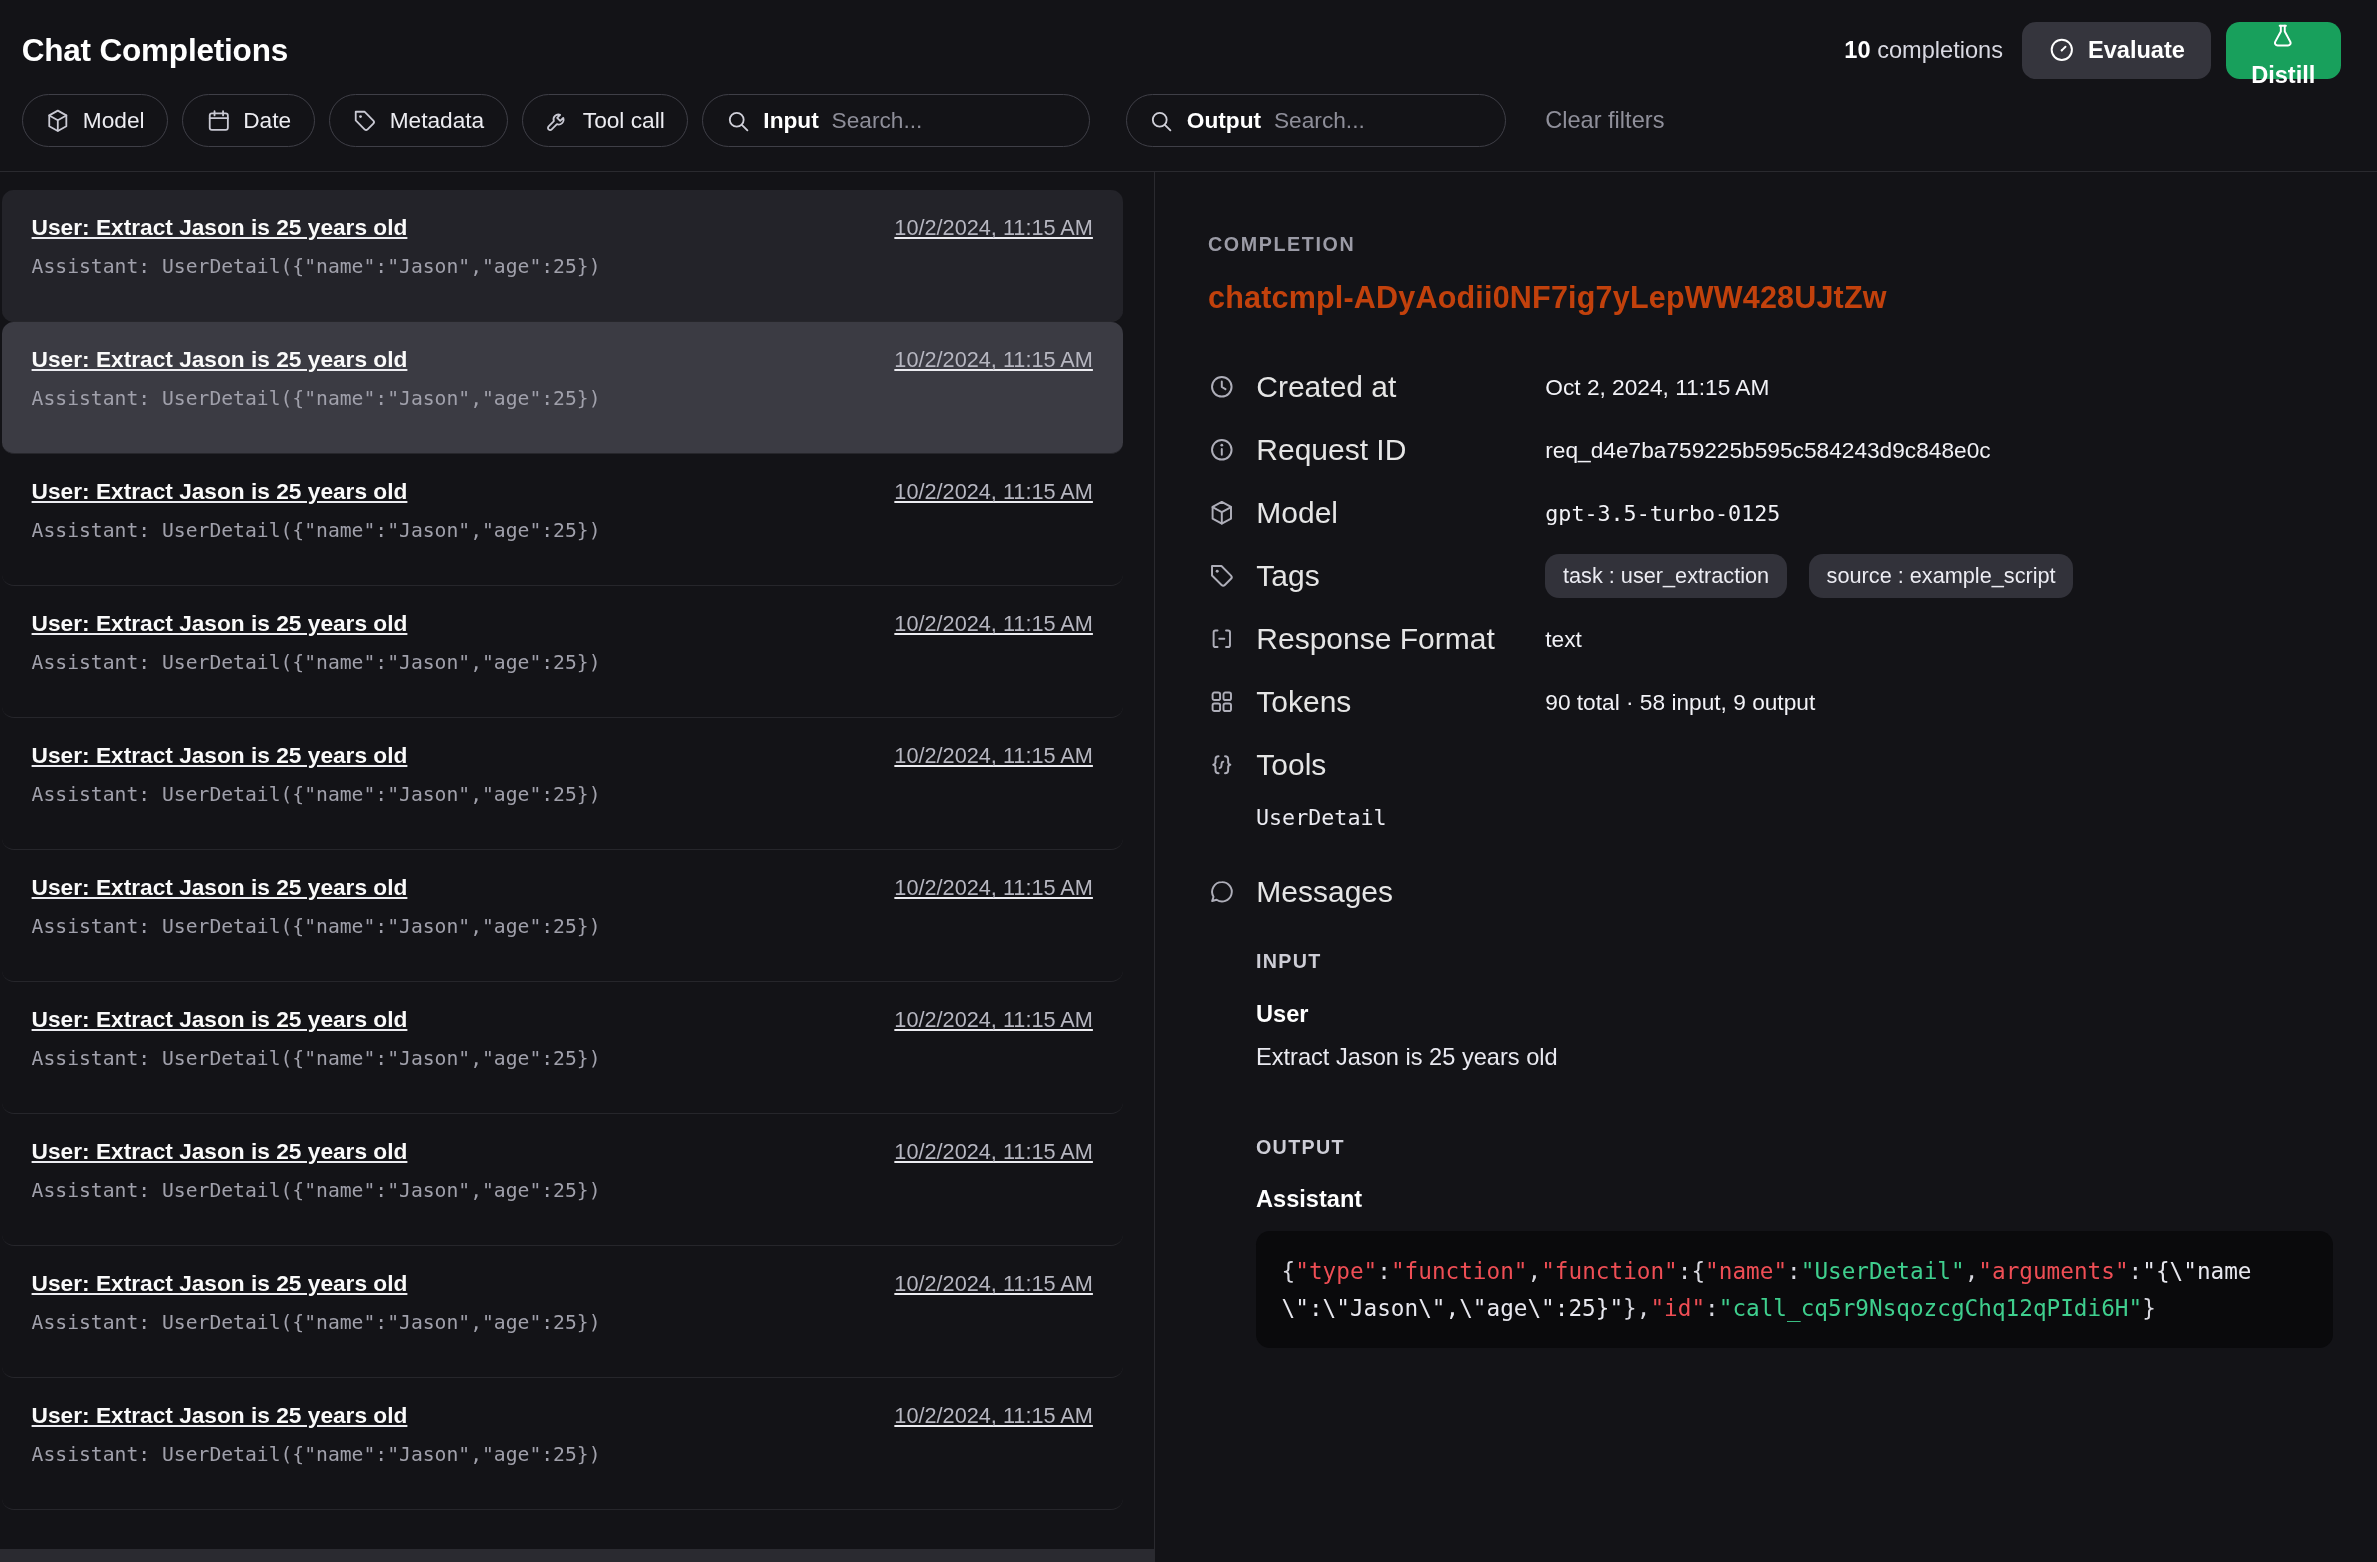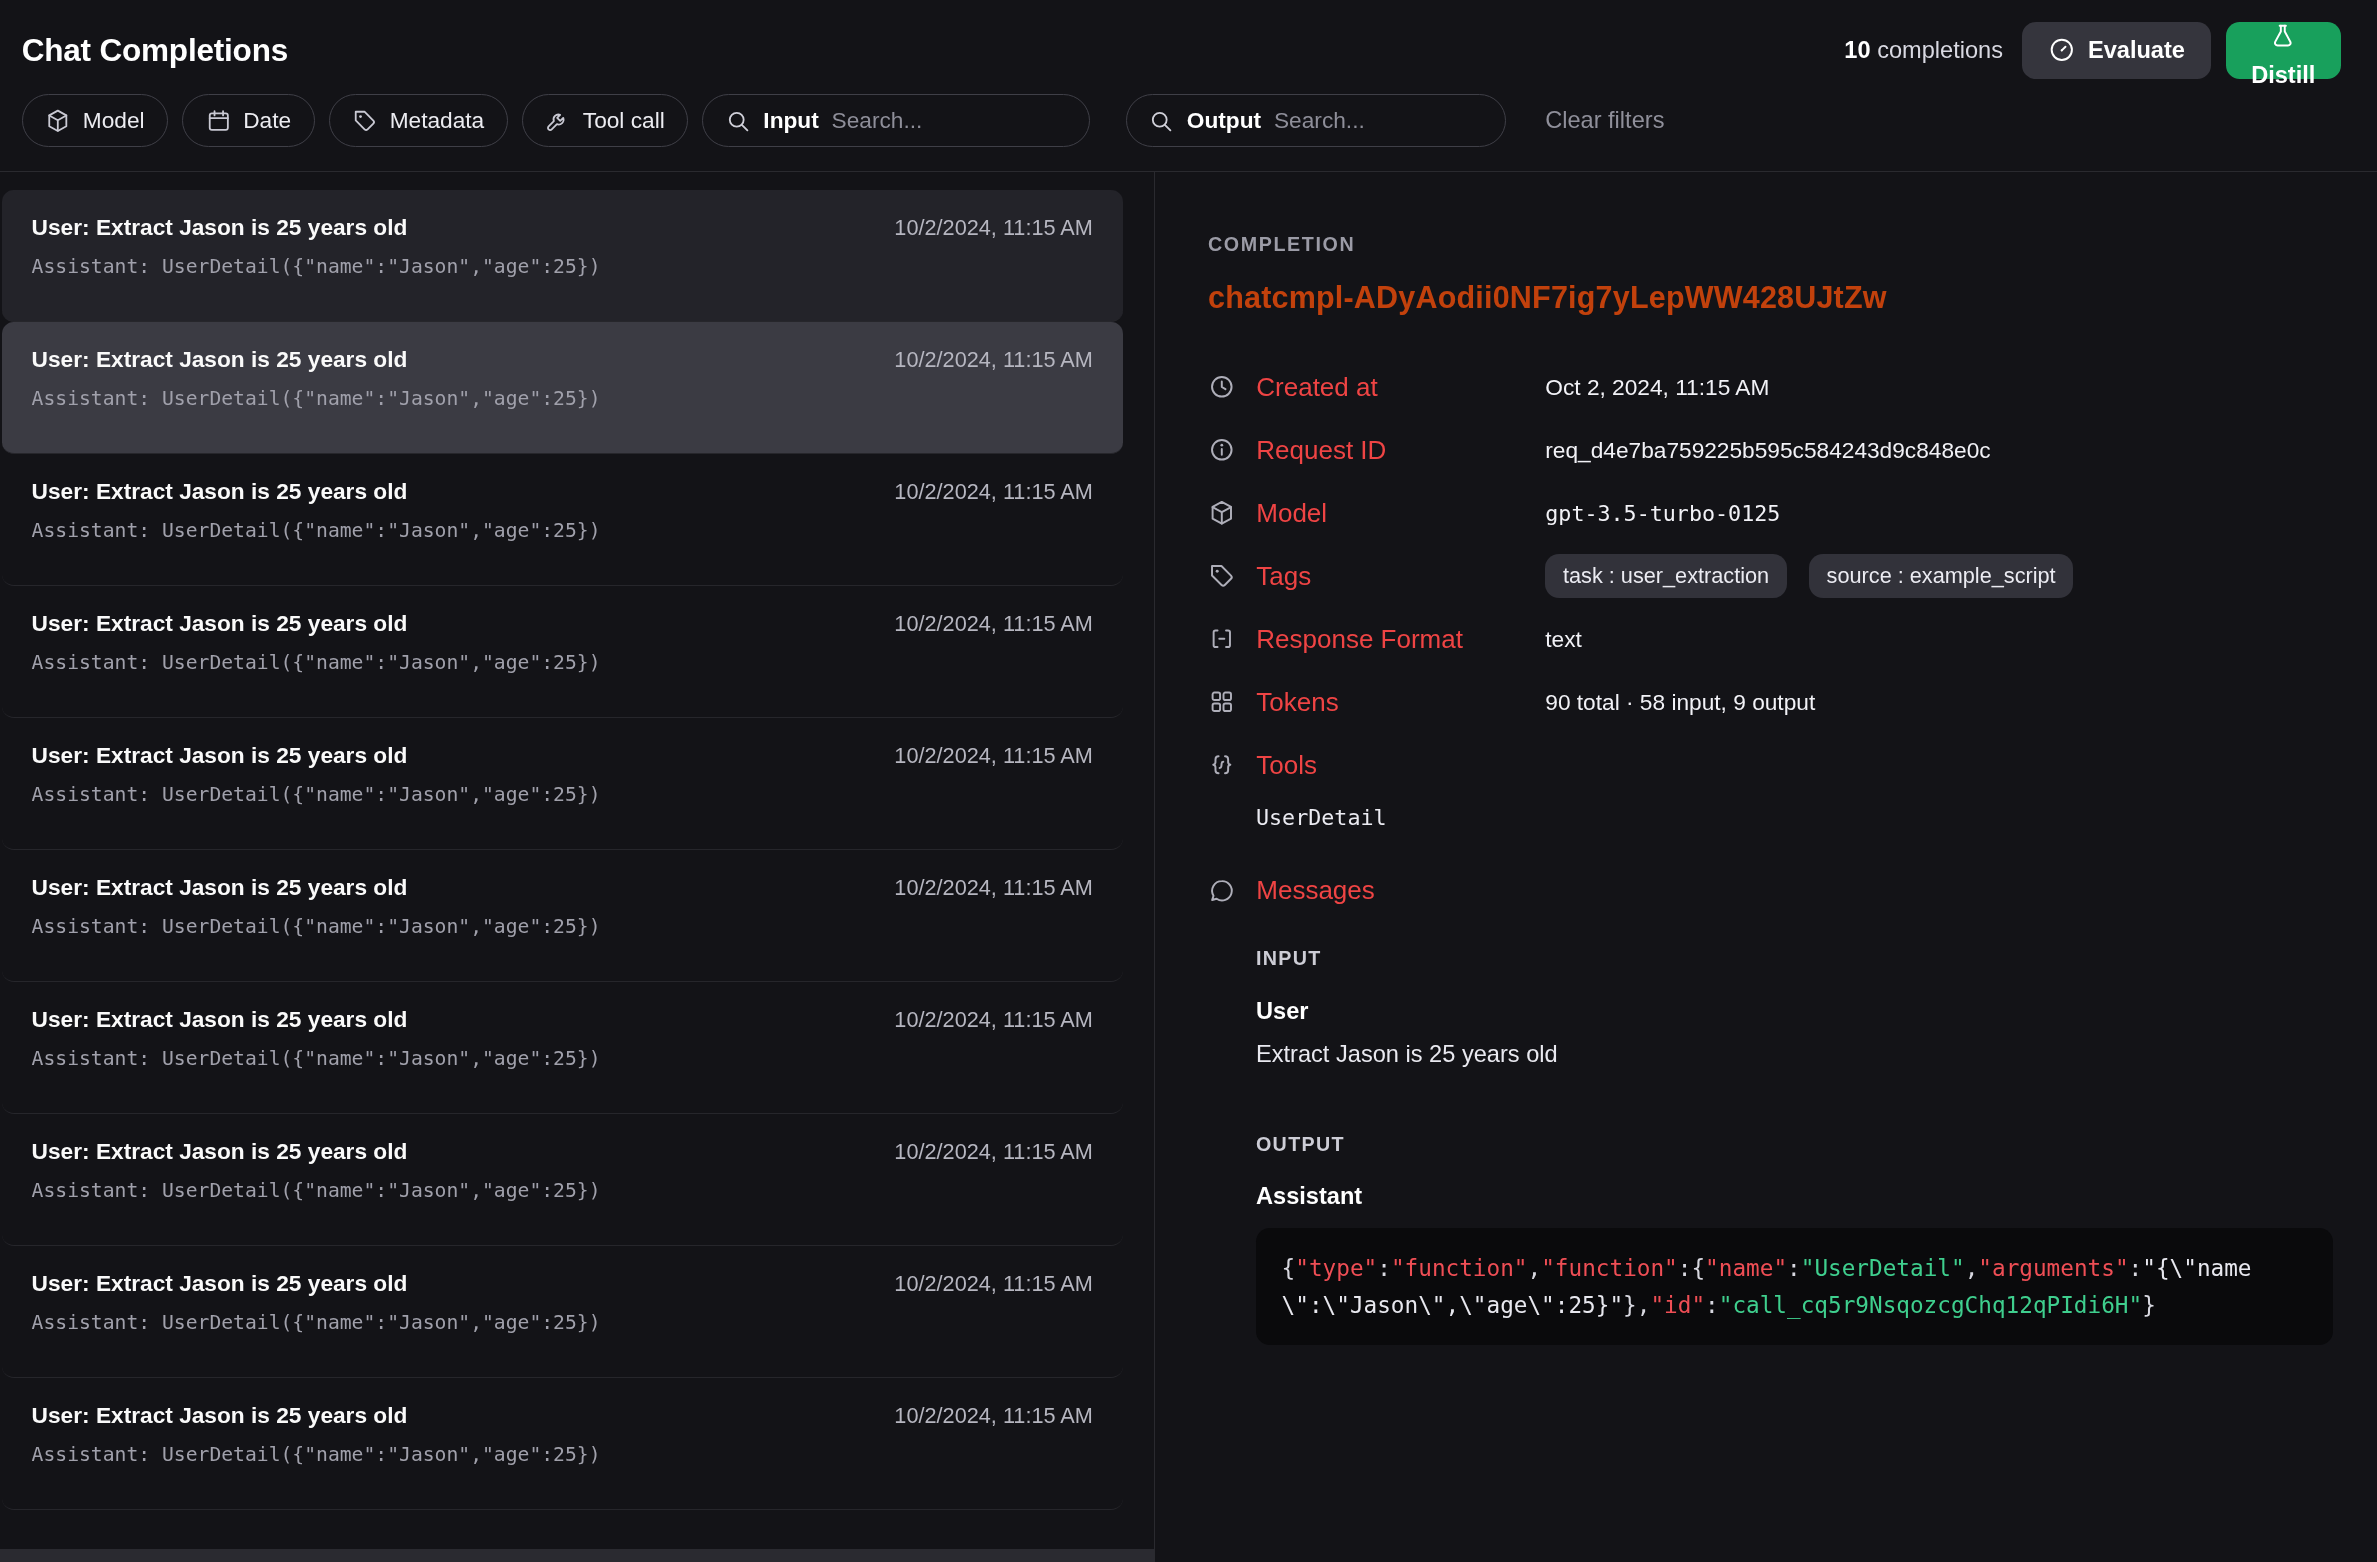--- a/index.html
+++ b/index.html
@@ -40,35 +40,35 @@
   .clear-filters { margin-left:25.6px; background:none; border:none; color:#8f8f9a; font-size:23.6px; font-family:inherit; cursor:pointer; }
 
   
   .content { display:flex; flex:1; min-height:0; }
 
   
   .list-panel { width:1155px; flex:none; border-right:1px solid #2a2a2f; padding:17.7px 31.5px 0 2px; position:relative; overflow:hidden; }
   .item { height:132px; padding:24.6px 29.6px 0 29.6px; border-bottom:1px solid #26262b; border-radius:11.8px; cursor:pointer; }
   .item.hl { background:#232329; }
   .item.selected { background:#3b3b43; }
-  .item-top { display:flex; justify-content:space-between; align-items:baseline; }
+  .item-top { display:flex; justify-content:space-between; align-items:baseline;text-decoration:underline; }
   .item-user { font-size:22.7px; font-weight:700; color:#fafafa; line-height:27.6px; }
   .item-time { font-size:21.7px; color:#b6b6c0; font-weight:400; flex:none; margin-left:19.7px; }
   .item-assistant { margin-top:12.8px; font-size:19.7px; color:#a0a0ab; }
   .list-strip { position:absolute; left:0; right:0; bottom:0; height:12.8px; background:#2a2a30; }
 
   
   .detail { flex:1; padding:61px 45px 0 53px; overflow:hidden; }
   .eyebrow { font-size:19.7px; font-weight:700; letter-spacing:1.6px; color:#9b9ba6; }
   .completion-id { margin-top:23.6px; font-size:30.5px; font-weight:700; color:#c2410c; letter-spacing:0.2px; }
   .fields { margin-top:41px; }
   .field-row { display:flex; align-items:center; height:63px; }
   .f-icon { width:27.6px; height:27.6px; color:#aeaeb9; flex:none; }
   .f-icon svg { width:27.6px; height:27.6px; display:block; }
-  .f-label { width:289px; margin-left:20.7px; color:#ef4444; font-size:26px; flex:none; }
+  .f-label { width:289px; margin-left:20.7px; color:#e5e5e5; font-size:30px; flex:none; }
   .f-value { font-size:22.7px; color:#f2f2f7; }
   .f-value.mono { font-size:21.7px; }
   .tag-pill { display:inline-block; background:#32323a; border-radius:14px; padding:8.9px 17.7px; font-size:21.7px; color:#ebebf2; margin-right:15.8px; }
   .tool-name { margin-left:48px; margin-top:5.9px; font-size:21.7px; color:#ebebf2; line-height:29.6px; }
 
   .messages-header { display:flex; align-items:center; margin-top:43px; }
   .msg-body { margin-left:48px; }
   .msg-eyebrow { margin-top:41px; font-size:19.7px; font-weight:700; letter-spacing:1.3px; color:#cdcdd6; }
   .msg-eyebrow.output { margin-top:65px; }
   .msg-role { margin-top:27.6px; font-size:23.6px; font-weight:700; color:#ffffff; }

